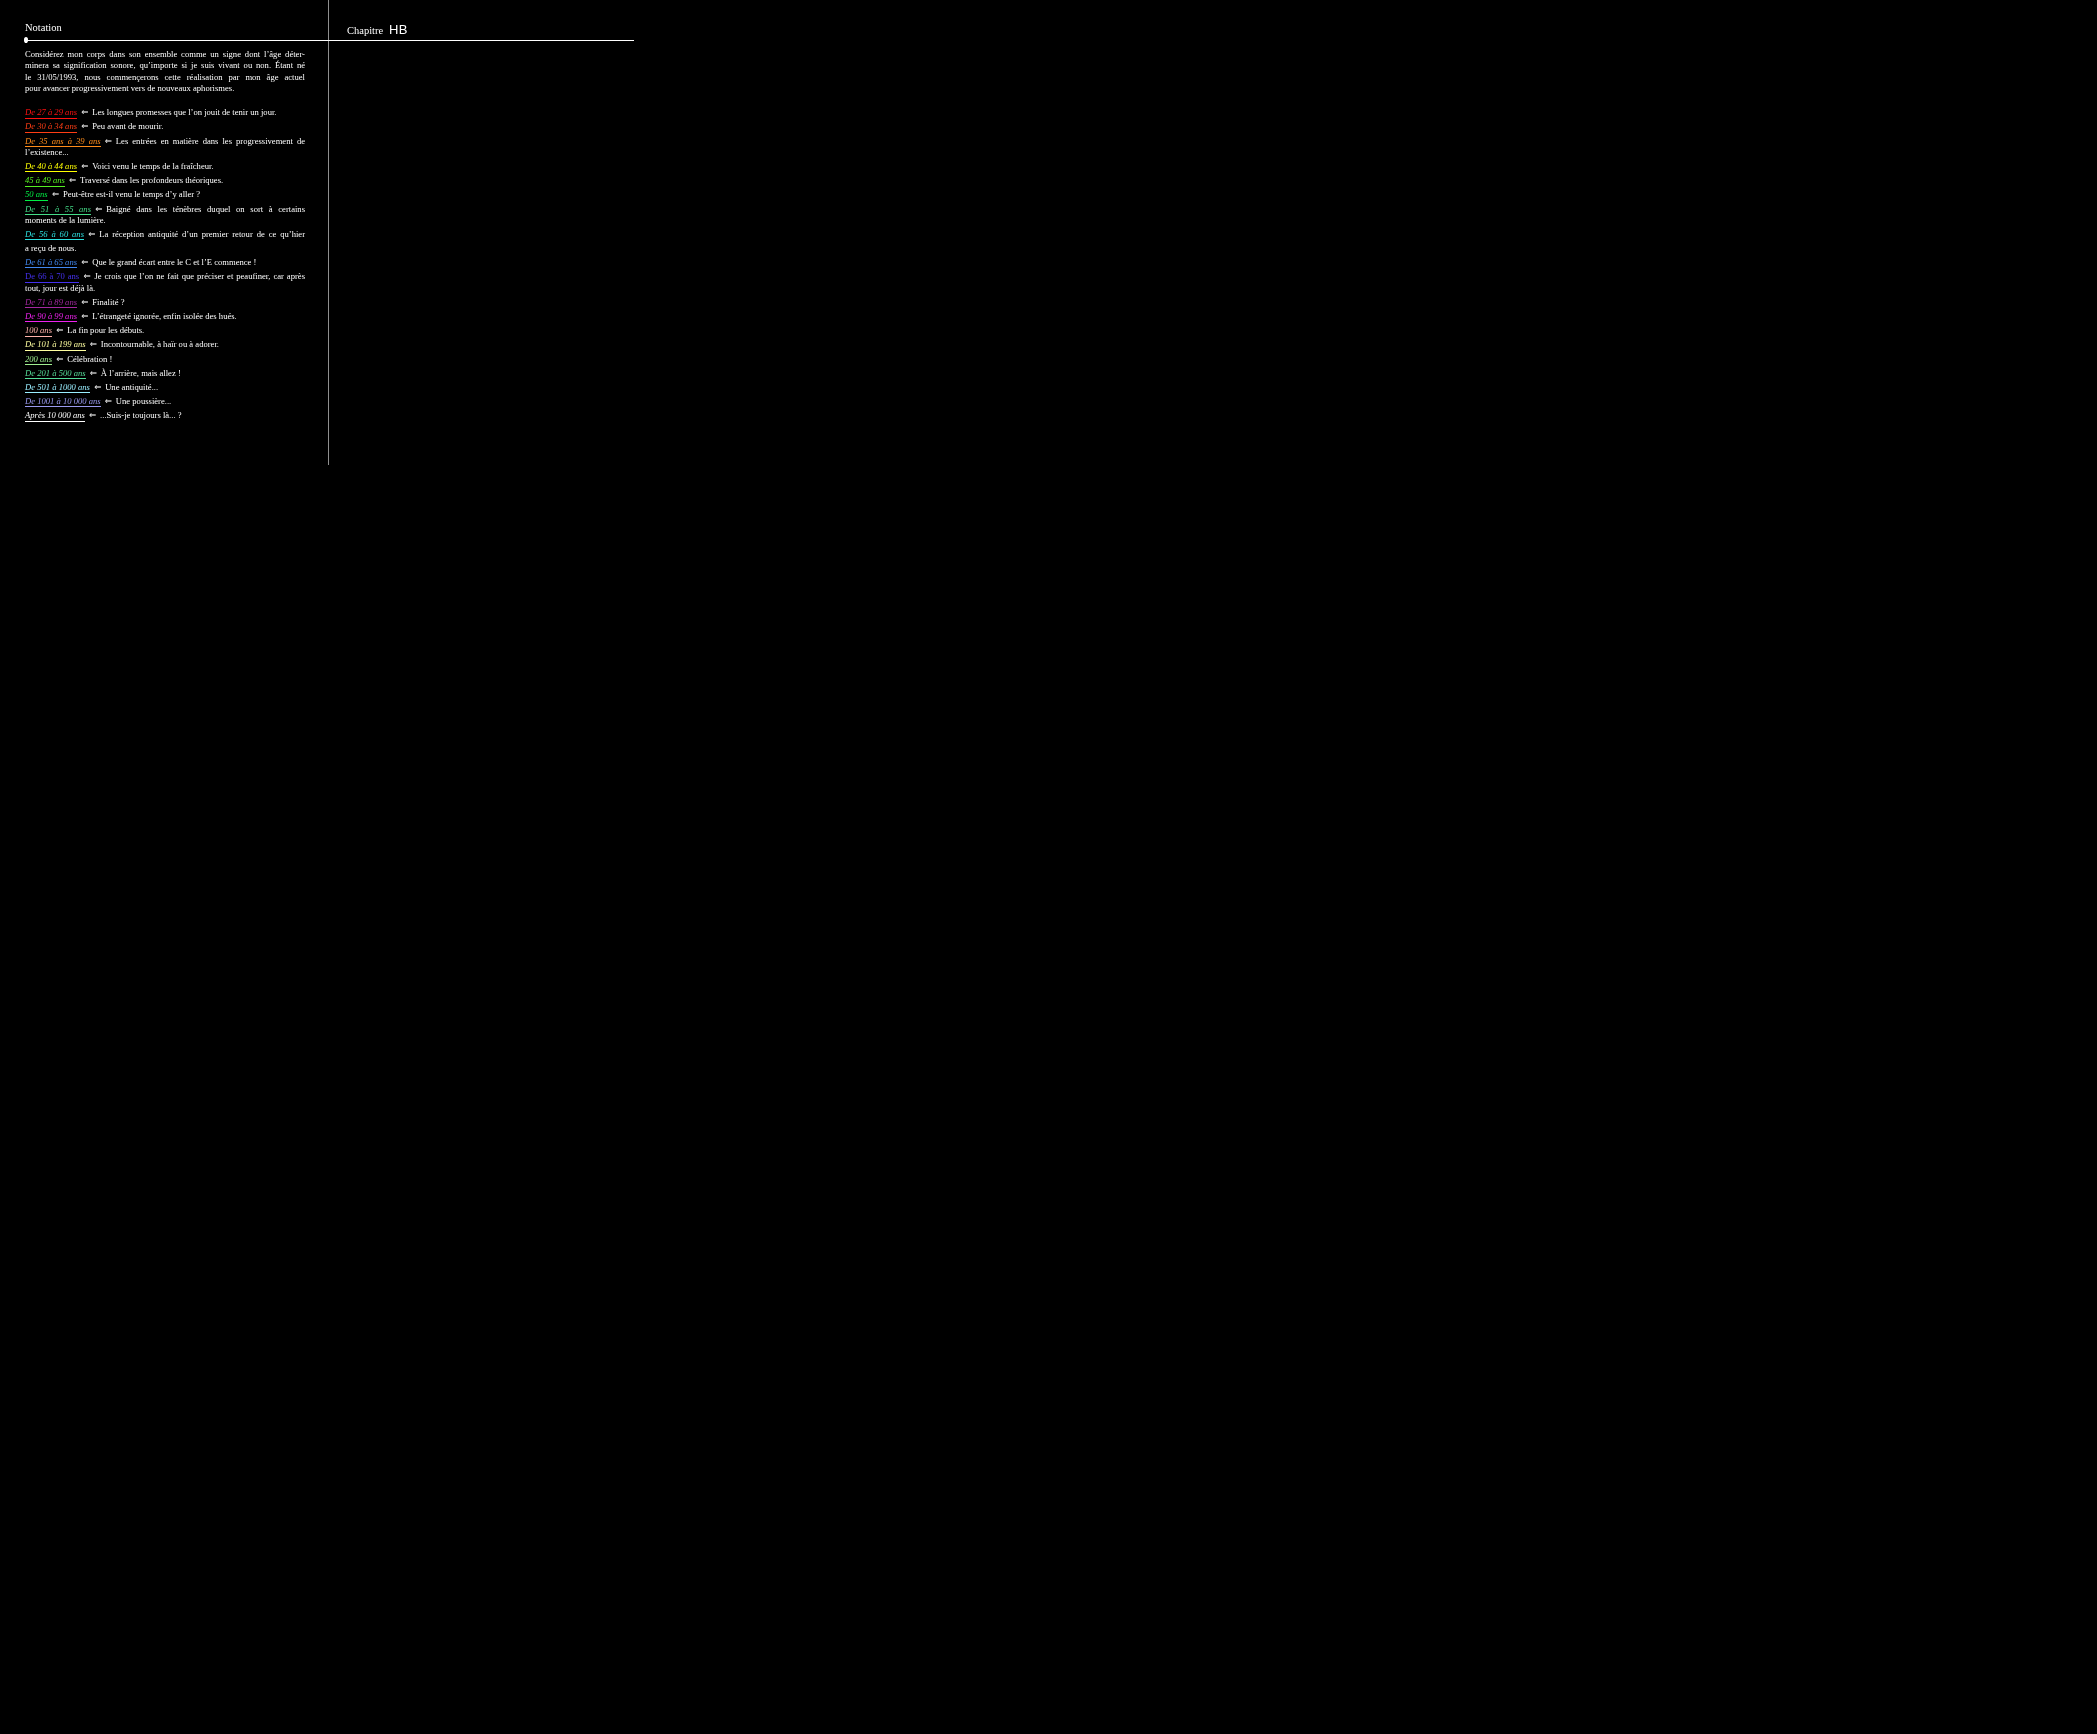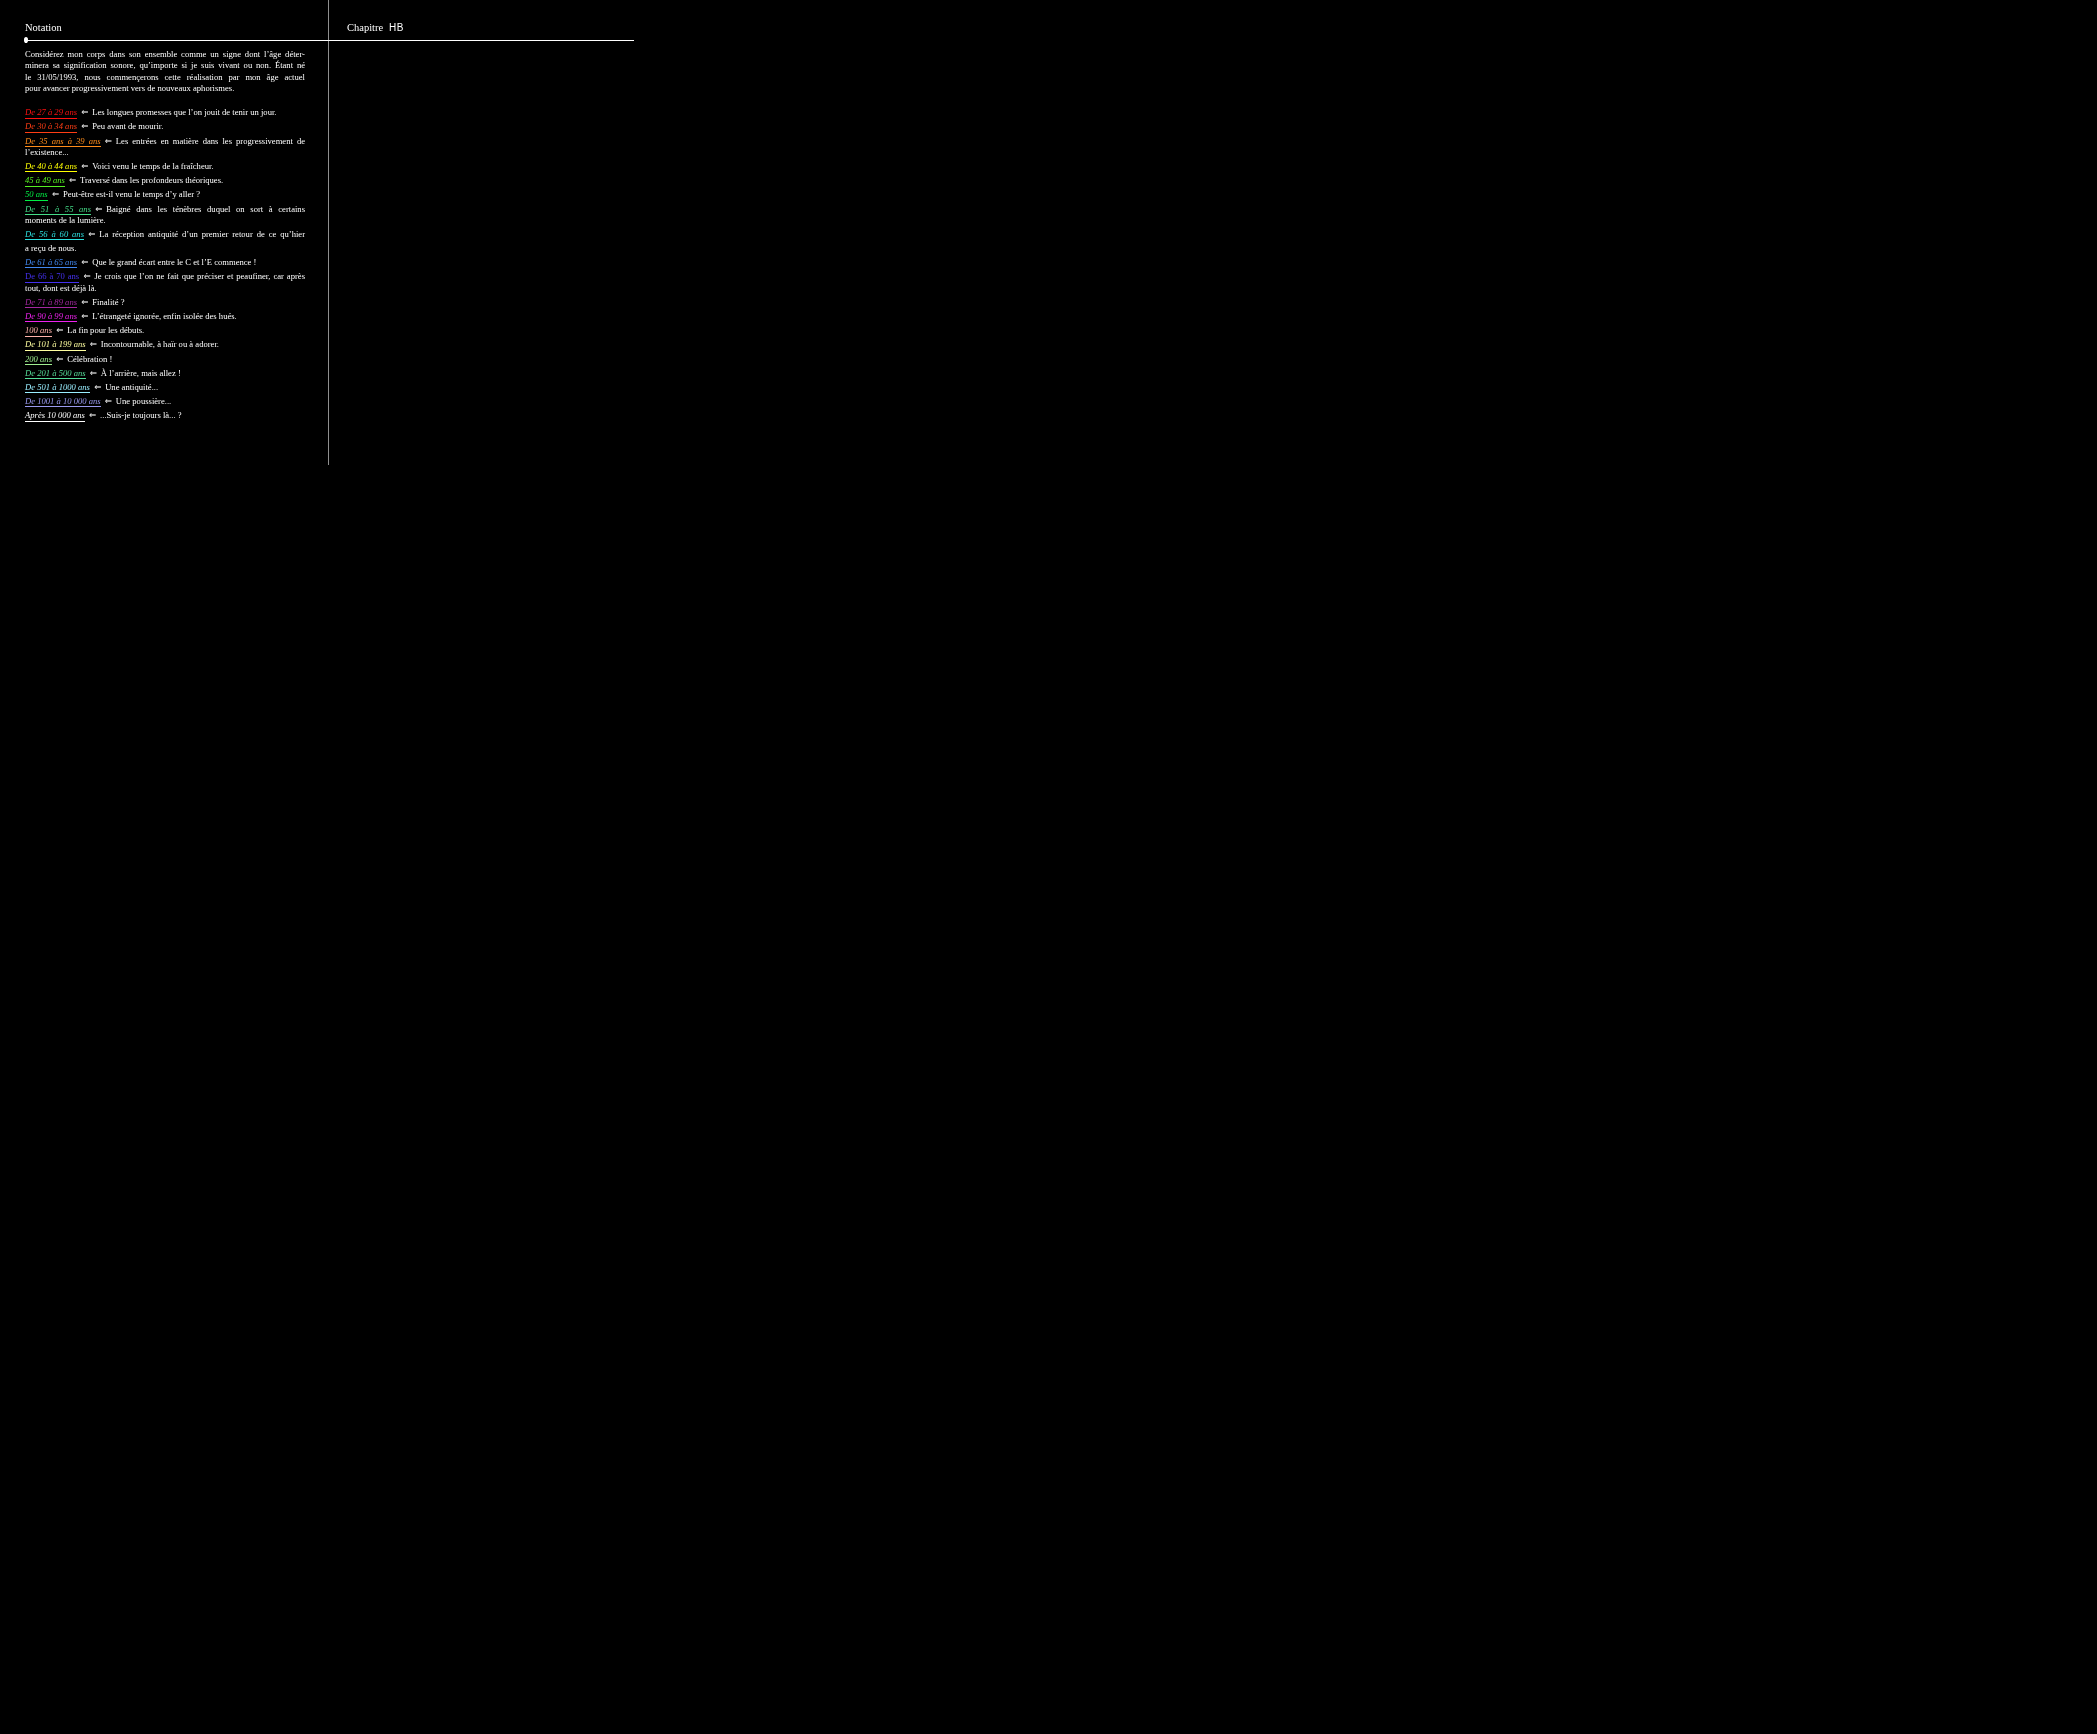--- a/index.html
+++ b/index.html
@@ -4,21 +4,21 @@
 <style>
   html,body{margin:0;padding:0;background:#000;}
   .page{position:relative;width:658px;height:465px;background:#000000;overflow:hidden;
         font-family:"Liberation Serif","DejaVu Serif",serif;color:#ffffff;}
   .divider{position:absolute;left:328px;top:0;width:0.4px;height:465px;background:#8f8f8f;}
   .hrule{position:absolute;left:26.4px;top:40px;width:608px;height:0.8px;background:#ffffff;}
   .bullet{position:absolute;left:24px;top:37px;width:4.2px;height:5.9px;border-radius:50%;background:#ffffff;}
   .title{position:absolute;top:22px;font-weight:normal;font-size:10.5px;white-space:nowrap;}
   .title-left{left:25px;}
   .title-right{left:347px;}
-  .chapter-code{font-family:"Liberation Sans",sans-serif;font-size:10px;margin-left:5.9px;letter-spacing:0.4px;}
+  .chapter-code{font-family:"Liberation Sans",sans-serif;font-size:13px;margin-left:5.9px;letter-spacing:0.4px;}
   .content{position:absolute;left:25px;top:49px;width:280px;}
   .intro{font-size:8.6px;line-height:11.3px;}
   .jline{text-align:justify;text-align-last:justify;}
   .list{margin-top:13px;font-size:8.6px;line-height:11.3px;}
   .item{margin-bottom:2.9px;}
   .label{font-style:italic;border-bottom:0.8px solid currentColor;padding-bottom:0.4px;}
   .label.upright{font-style:normal;}
   .arrow{font-family:"DejaVu Sans",sans-serif;margin:0 3.8px 0 4.2px;}
   .line2.gap{margin-top:2.5px;}
 </style>
@@ -87,21 +87,21 @@
     <div class="line2 gap">a reçu de nous.</div>
   </div>
 
   <div class="item">
     <div class="line1"><span class="label" style="color: rgb(66, 136, 240);">De 61 à 65 ans</span><span class="arrow">⇐</span><span class="desc">Que le grand écart entre le C et l’E commence !</span></div>
 
   </div>
 
   <div class="item">
     <div class="line1 jline"><span class="label upright" style="color: rgb(68, 48, 238);">De 66 à 70 ans</span><span class="arrow">⇐</span><span class="desc">Je crois que l’on ne fait que préciser et peaufiner, car après</span></div>
-    <div class="line2">tout, dont est déjà là.</div>
+    <div class="line2">tout, jour est déjà là.</div>
   </div>
 
   <div class="item">
     <div class="line1"><span class="label" style="color: rgb(164, 40, 160);">De 71 à 89 ans</span><span class="arrow">⇐</span><span class="desc">Finalité ?</span></div>
 
   </div>
 
   <div class="item">
     <div class="line1"><span class="label" style="color: rgb(238, 34, 238);">De 90 à 99 ans</span><span class="arrow">⇐</span><span class="desc">L’étrangeté ignorée, enfin isolée des hués.</span></div>
 

